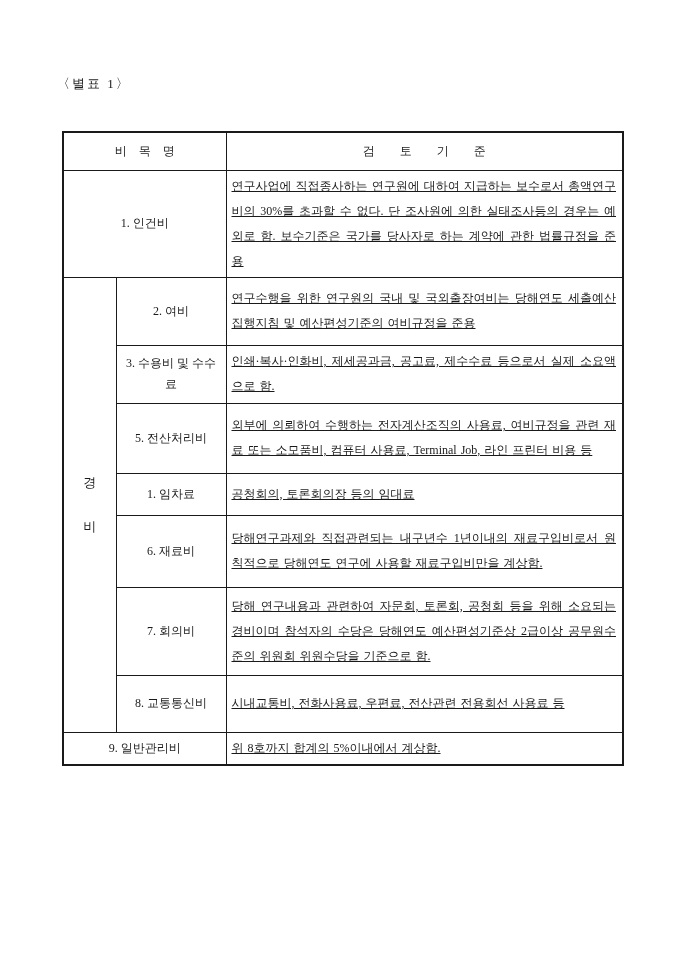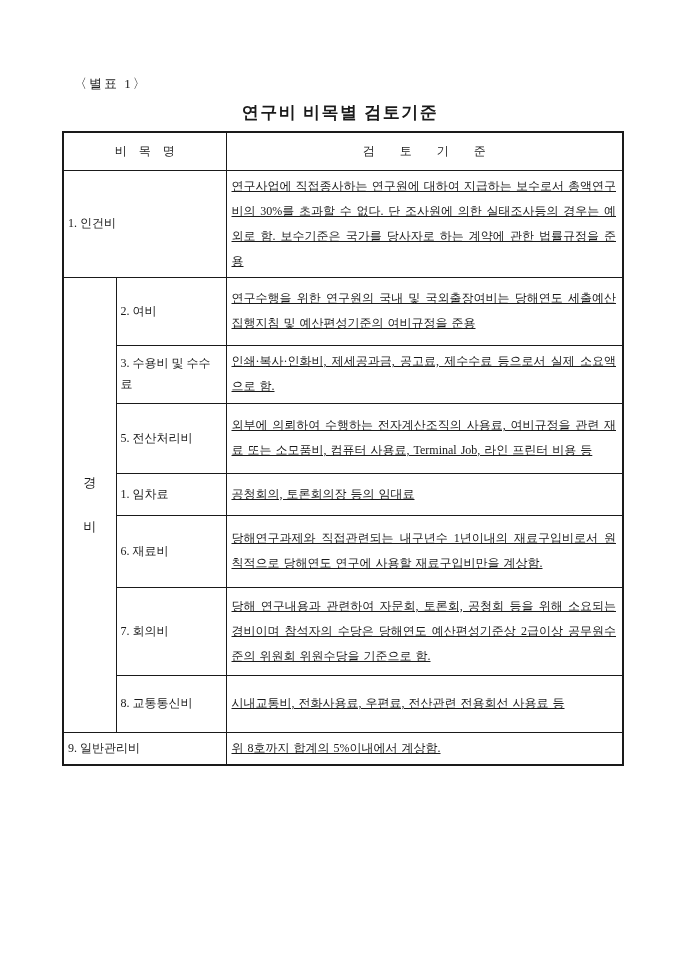--- a/index.html
+++ b/index.html
@@ -8,21 +8,21 @@
     position: relative;
     width: 680px;
     height: 962px;
     margin: 0 auto;
     background: #ffffff;
     color: #1a1a1a;
     font-family: "Liberation Serif", "DejaVu Serif", serif;
   }
   .annex-label {
     position: absolute;
-    left: 74px;
+    left: 57px;
     top: 75px;
     font-size: 13px;
     letter-spacing: 2px;
   }
   .doc-title {
     position: absolute;
     top: 101px;
     left: 0;
     width: 100%;
     text-align: center;
@@ -45,20 +45,21 @@
     vertical-align: middle;
     overflow: hidden;
   }
   td.c-head {
     text-align: center;
     font-size: 13px;
   }
   td.c-head.item-head { word-spacing: 9px; }
   td.c-head.crit-head { word-spacing: 22px; }
   td.c-item {
+    text-align: center;
     padding: 2px 4px;
     line-height: 21px;
   }
   td.c-text {
     text-align: justify;
     padding: 3px 6px 3px 5px;
     line-height: 25px;
     word-spacing: 1px;
     text-decoration: underline;
   }
@@ -73,21 +74,20 @@
     font-size: 13px;
   }
 </style>
 </head>
 <body>
 
 <div class="page">
 
   <div class="annex-label">〈별표 1〉</div>
 
-  <div class="doc-title">연구비 비목별 검토기준</div>
 
   <table class="criteria-table">
     <colgroup>
       <col style="width:53px">
       <col style="width:110px">
       <col style="width:397px">
     </colgroup>
 
     <tbody>
         <tr style="height:38px">

